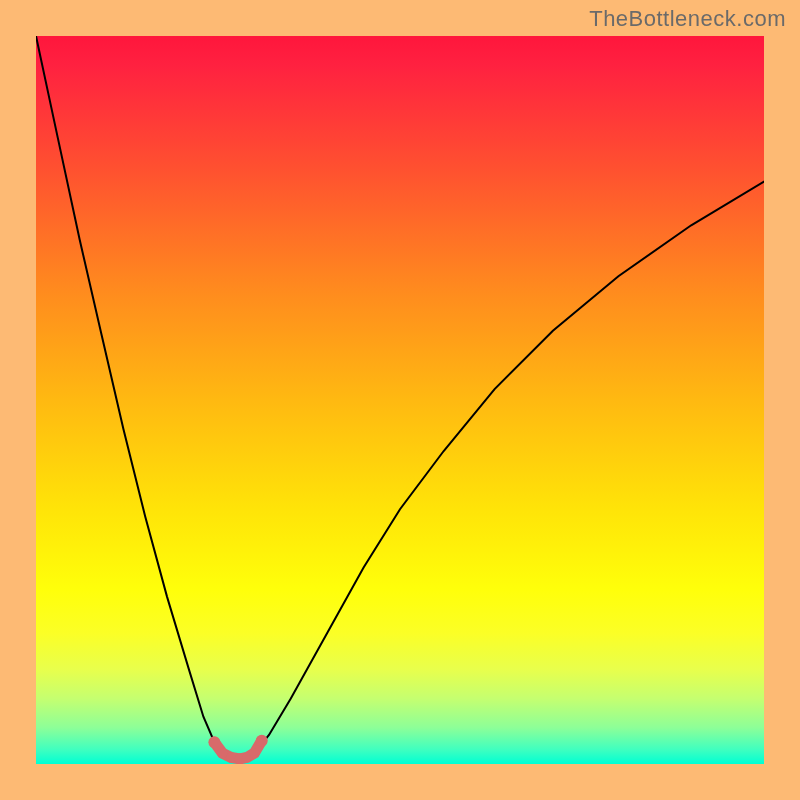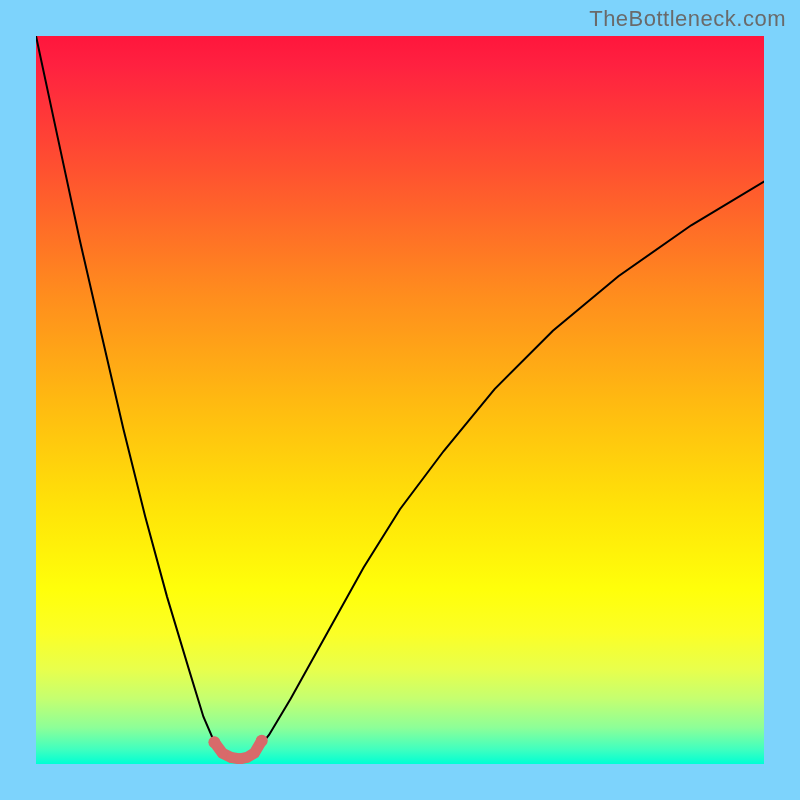--- a/index.html
+++ b/index.html
@@ -8,21 +8,21 @@
     width: 800px;
     height: 800px;
     background: #000;
     overflow: hidden;
     font-family: Arial, Helvetica, sans-serif;
   }
   .outer {
     position: relative;
     width: 800px;
     height: 800px;
-    background: #7dd3fc;
+    background: #fdba74;
   }
   .plot {
     position: absolute;
     
     left: 36px;
     top: 36px;
     width: 728px;
     height: 728px;
     background: linear-gradient(
       to bottom,

